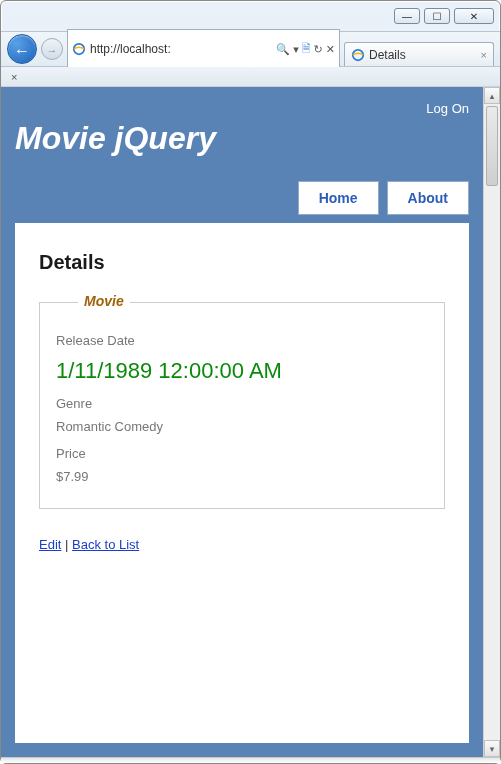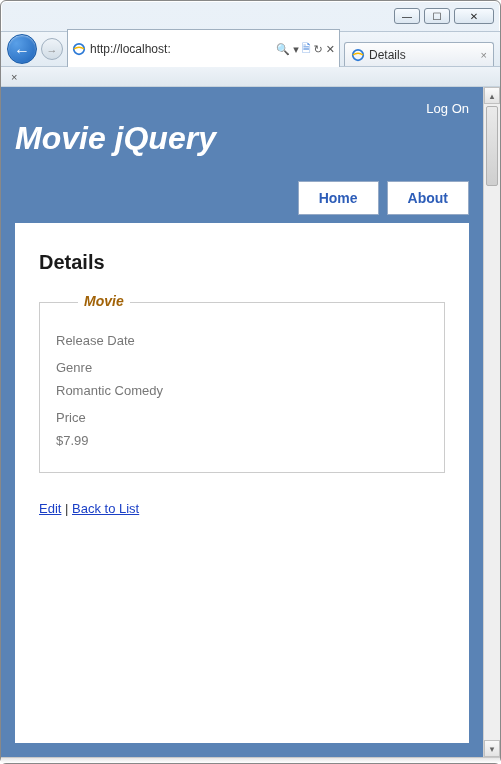--- a/index.html
+++ b/index.html
@@ -317,20 +317,21 @@
         </div>
 
         <div class="content-panel">
           <div class="page-heading">Details</div>
 
           <div class="fieldset">
             <div class="legend">Movie</div>
 
 
             <div class="field-label">Release Date</div>
+            <div class="release-date-value">1/11/1989 12:00:00 AM</div>
 
             <div class="field-label">Genre</div>
             <div class="field-value">Romantic Comedy</div>
 
             <div class="field-label">Price</div>
             <div class="field-value">$7.99</div>
           </div>
 
           <div class="links-row">
             <span class="link">Edit</span><span class="sep"> | </span><span class="link">Back to List</span>

